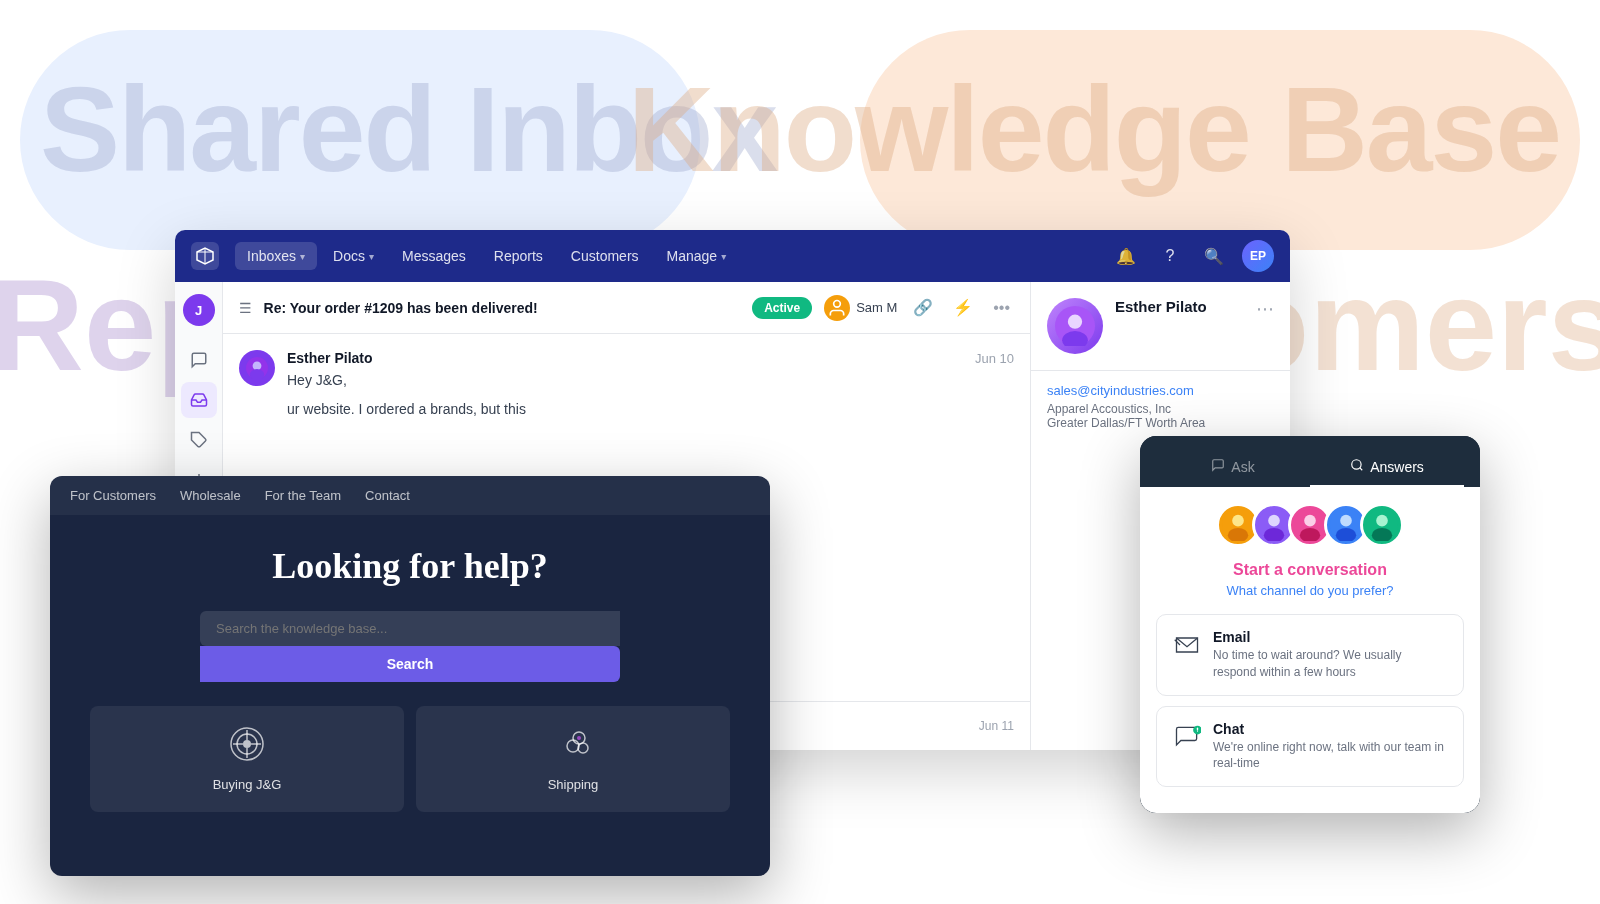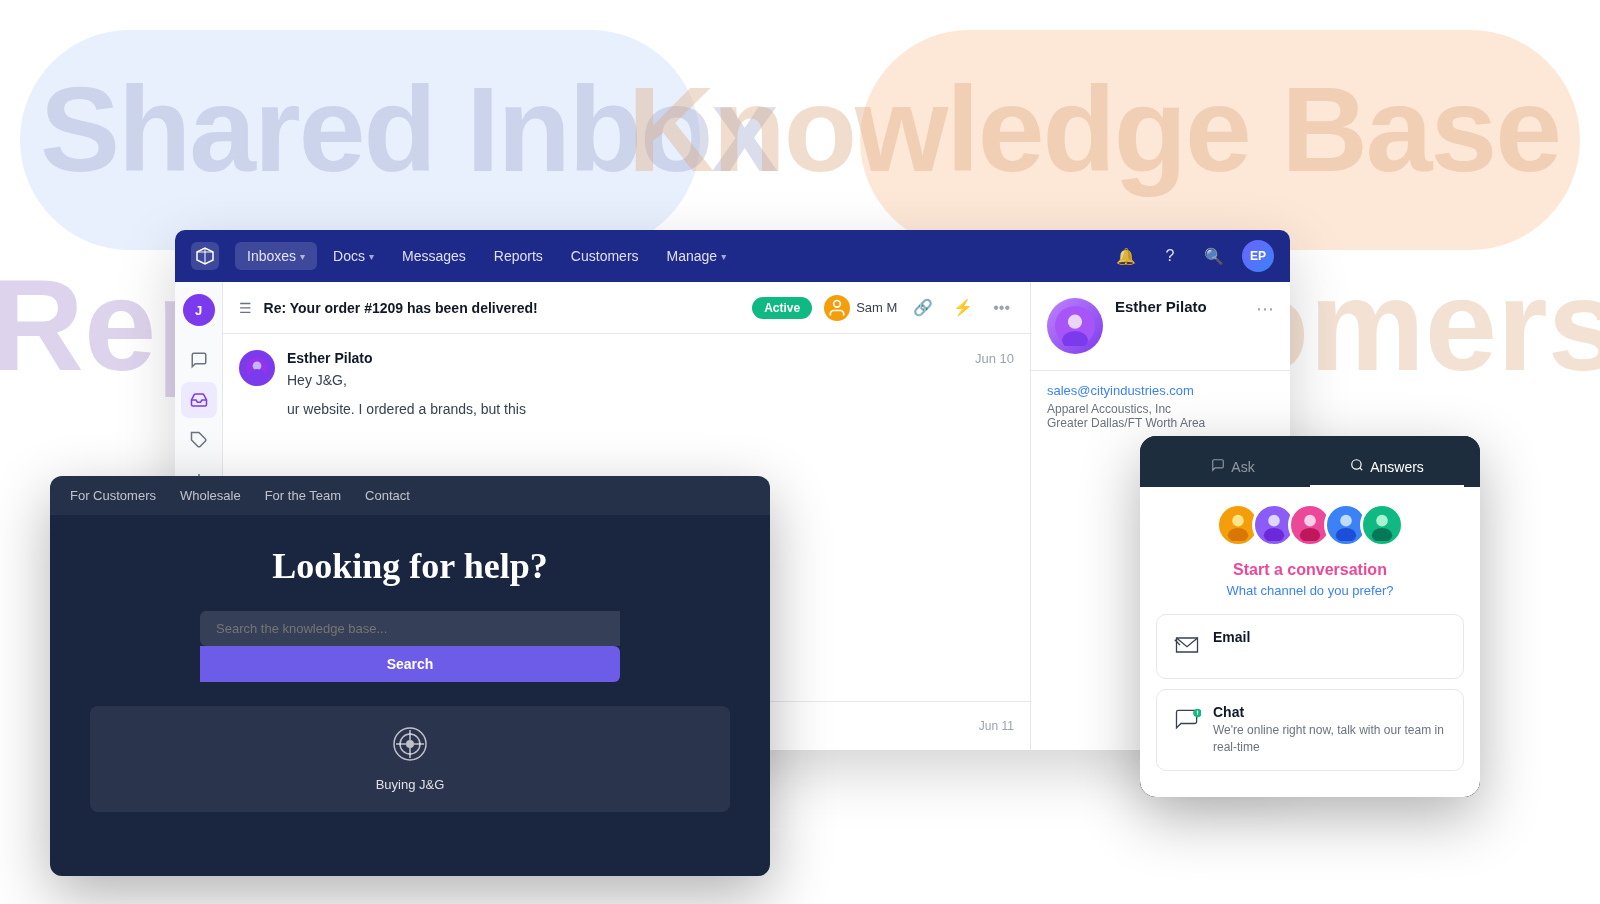--- a/index.html
+++ b/index.html
@@ -773,20 +773,31 @@
             <circle cx="18" cy="18" r="10" stroke="rgba(255,255,255,0.7)" stroke-width="1.5" fill="none"></circle>
             <circle cx="18" cy="18" r="4" fill="rgba(255,255,255,0.7)"></circle>
             <line x1="4" y1="18" x2="14" y2="18" stroke="rgba(255,255,255,0.7)" stroke-width="1.5"></line>
             <line x1="22" y1="18" x2="32" y2="18" stroke="rgba(255,255,255,0.7)" stroke-width="1.5"></line>
             <line x1="18" y1="4" x2="18" y2="14" stroke="rgba(255,255,255,0.7)" stroke-width="1.5"></line>
             <line x1="18" y1="22" x2="18" y2="32" stroke="rgba(255,255,255,0.7)" stroke-width="1.5"></line>
           </svg>
         </div>
         <div class="kb-card-label">Buying J&amp;G</div>
       </div>
+      <div class="kb-card">
+        <div class="kb-card-icon">
+          <svg width="36" height="36" viewBox="0 0 36 36">
+            <circle cx="24" cy="12" r="6" stroke="rgba(255,255,255,0.7)" stroke-width="1.5" fill="none"></circle>
+            <circle cx="18" cy="20" r="6" stroke="rgba(255,255,255,0.7)" stroke-width="1.5" fill="none"></circle>
+            <circle cx="28" cy="22" r="5" stroke="rgba(255,255,255,0.7)" stroke-width="1.5" fill="none"></circle>
+            <circle cx="24" cy="12" r="2" fill="rgba(180,80,220,0.8)"></circle>
+          </svg>
+        </div>
+        <div class="kb-card-label">Shipping</div>
+      </div>
     </div>
   </div>
 </div>
 
 <div class="chat-widget">
   <div class="chat-tabs">
     <div class="chat-tab">
       <span class="chat-tab-icon">
         <svg width="14" height="14" viewBox="0 0 24 24" fill="none" stroke="currentColor" stroke-width="2">
           <path d="M21 15a2 2 0 0 1-2 2H7l-4 4V5a2 2 0 0 1 2-2h14a2 2 0 0 1 2 2z"></path>
@@ -847,20 +858,21 @@
     <div class="chat-option">
       <div class="chat-option-icon">
         <svg width="28" height="28" viewBox="0 0 32 32" fill="none">
           <path d="M28 8 L16 18 L4 8" stroke="#374151" stroke-width="1.5"></path>
           <path d="M4 8 L4 24 L28 24 L28 8 L4 8Z" stroke="#374151" stroke-width="1.5" fill="none"></path>
           <path d="M2 10 L8 16" stroke="#374151" stroke-width="1.5"></path>
         </svg>
       </div>
       <div>
         <div class="chat-option-title">Email</div>
+        <div class="chat-option-desc">No time to wait around? We usually respond within a few hours</div>
       </div>
     </div>
     <div class="chat-option">
       <div class="chat-option-icon">
         <svg width="28" height="28" viewBox="0 0 32 32" fill="none">
           <path d="M27 18a2 2 0 0 1-2 2H9l-5 5V7a2 2 0 0 1 2-2h19a2 2 0 0 1 2 2v11z" stroke="#374151" stroke-width="1.5" fill="none"></path>
           <circle cx="28" cy="8" r="5" fill="#10b981"></circle>
           <line x1="28" y1="6" x2="28" y2="8" stroke="white" stroke-width="1.5" stroke-linecap="round"></line>
           <circle cx="28" cy="9.5" r="0.6" fill="white"></circle>
         </svg>

